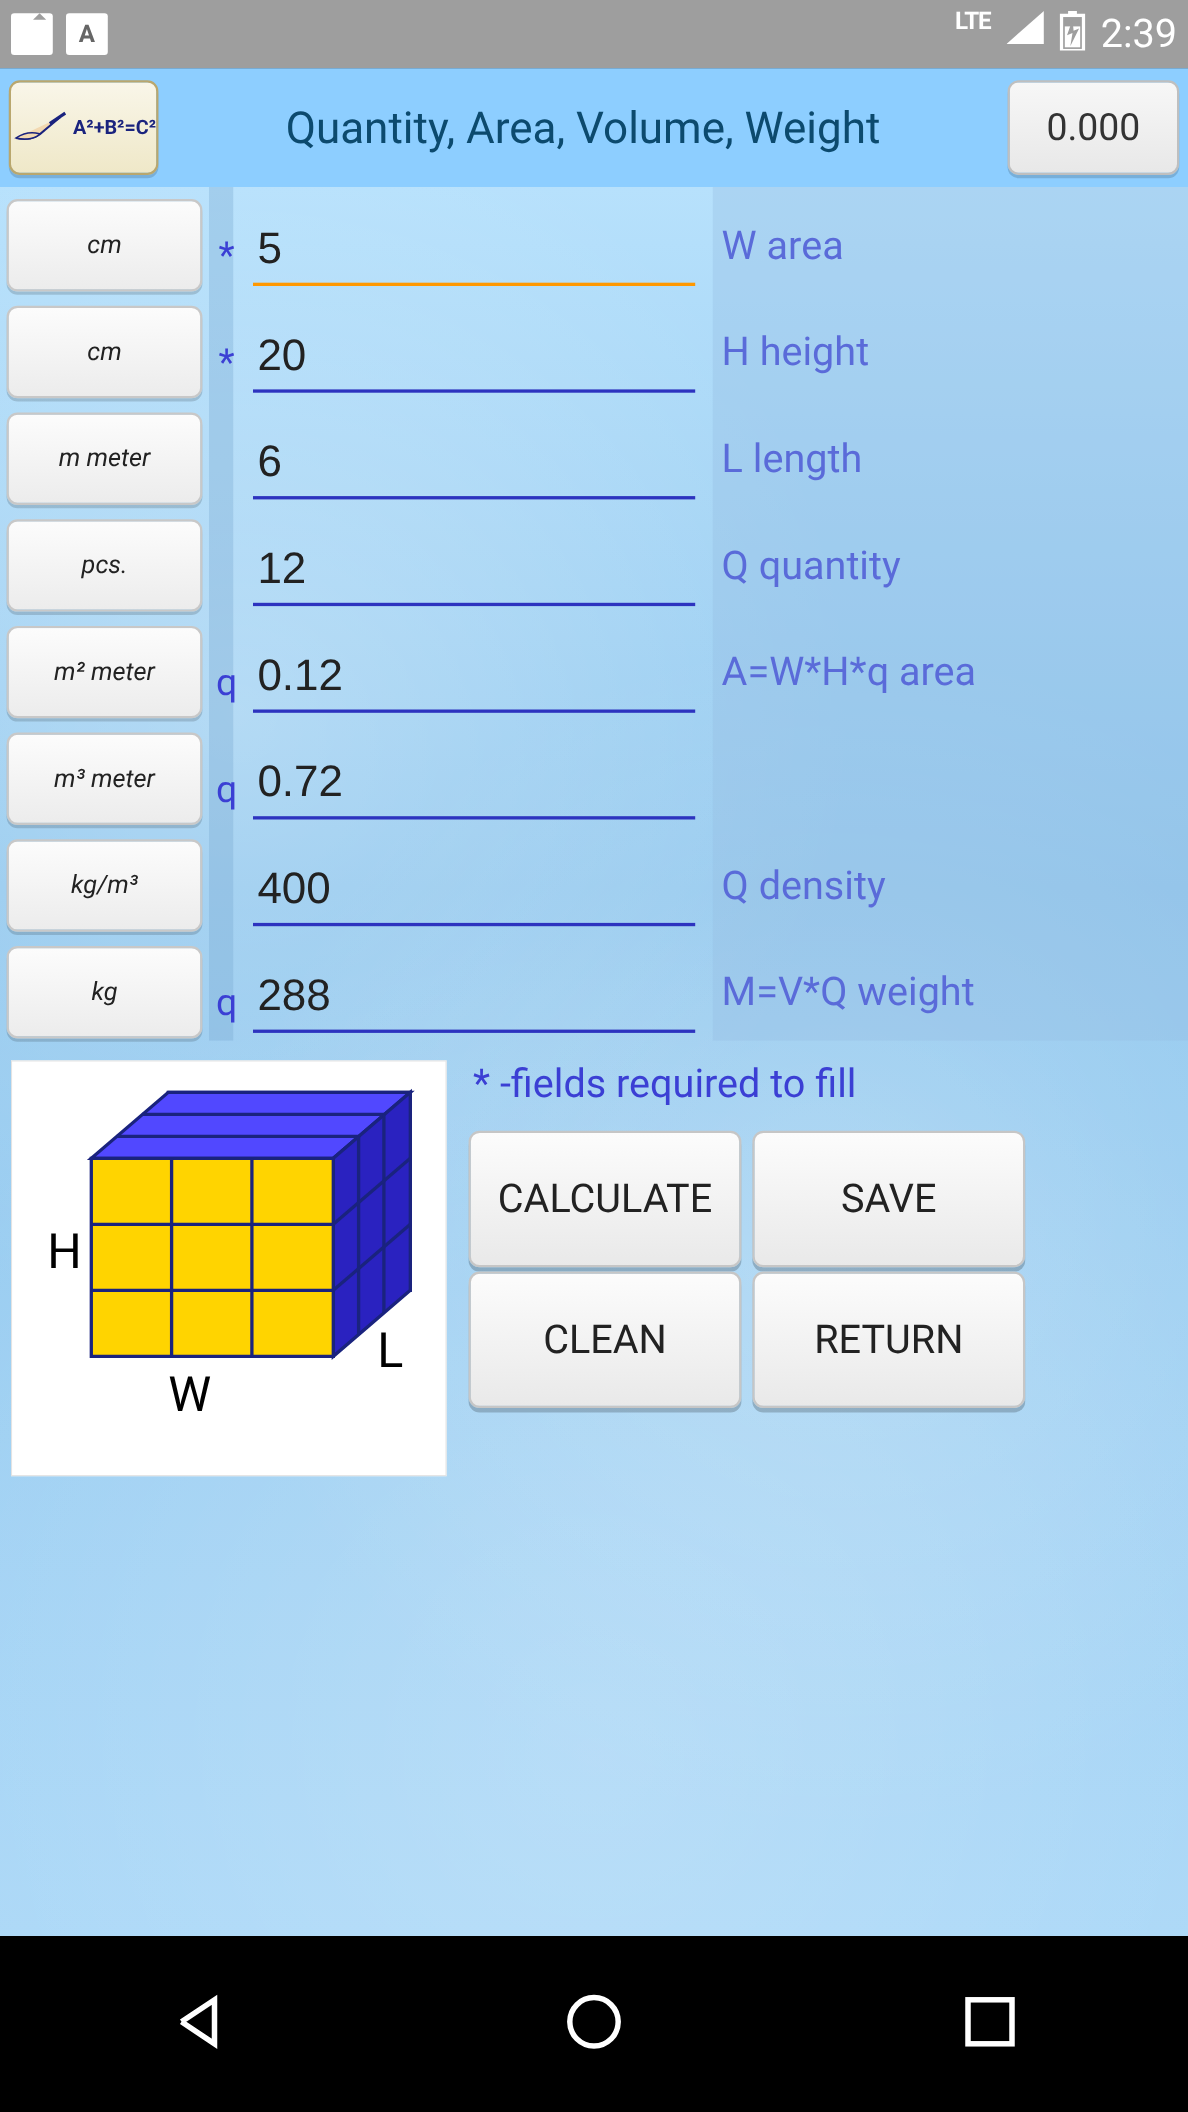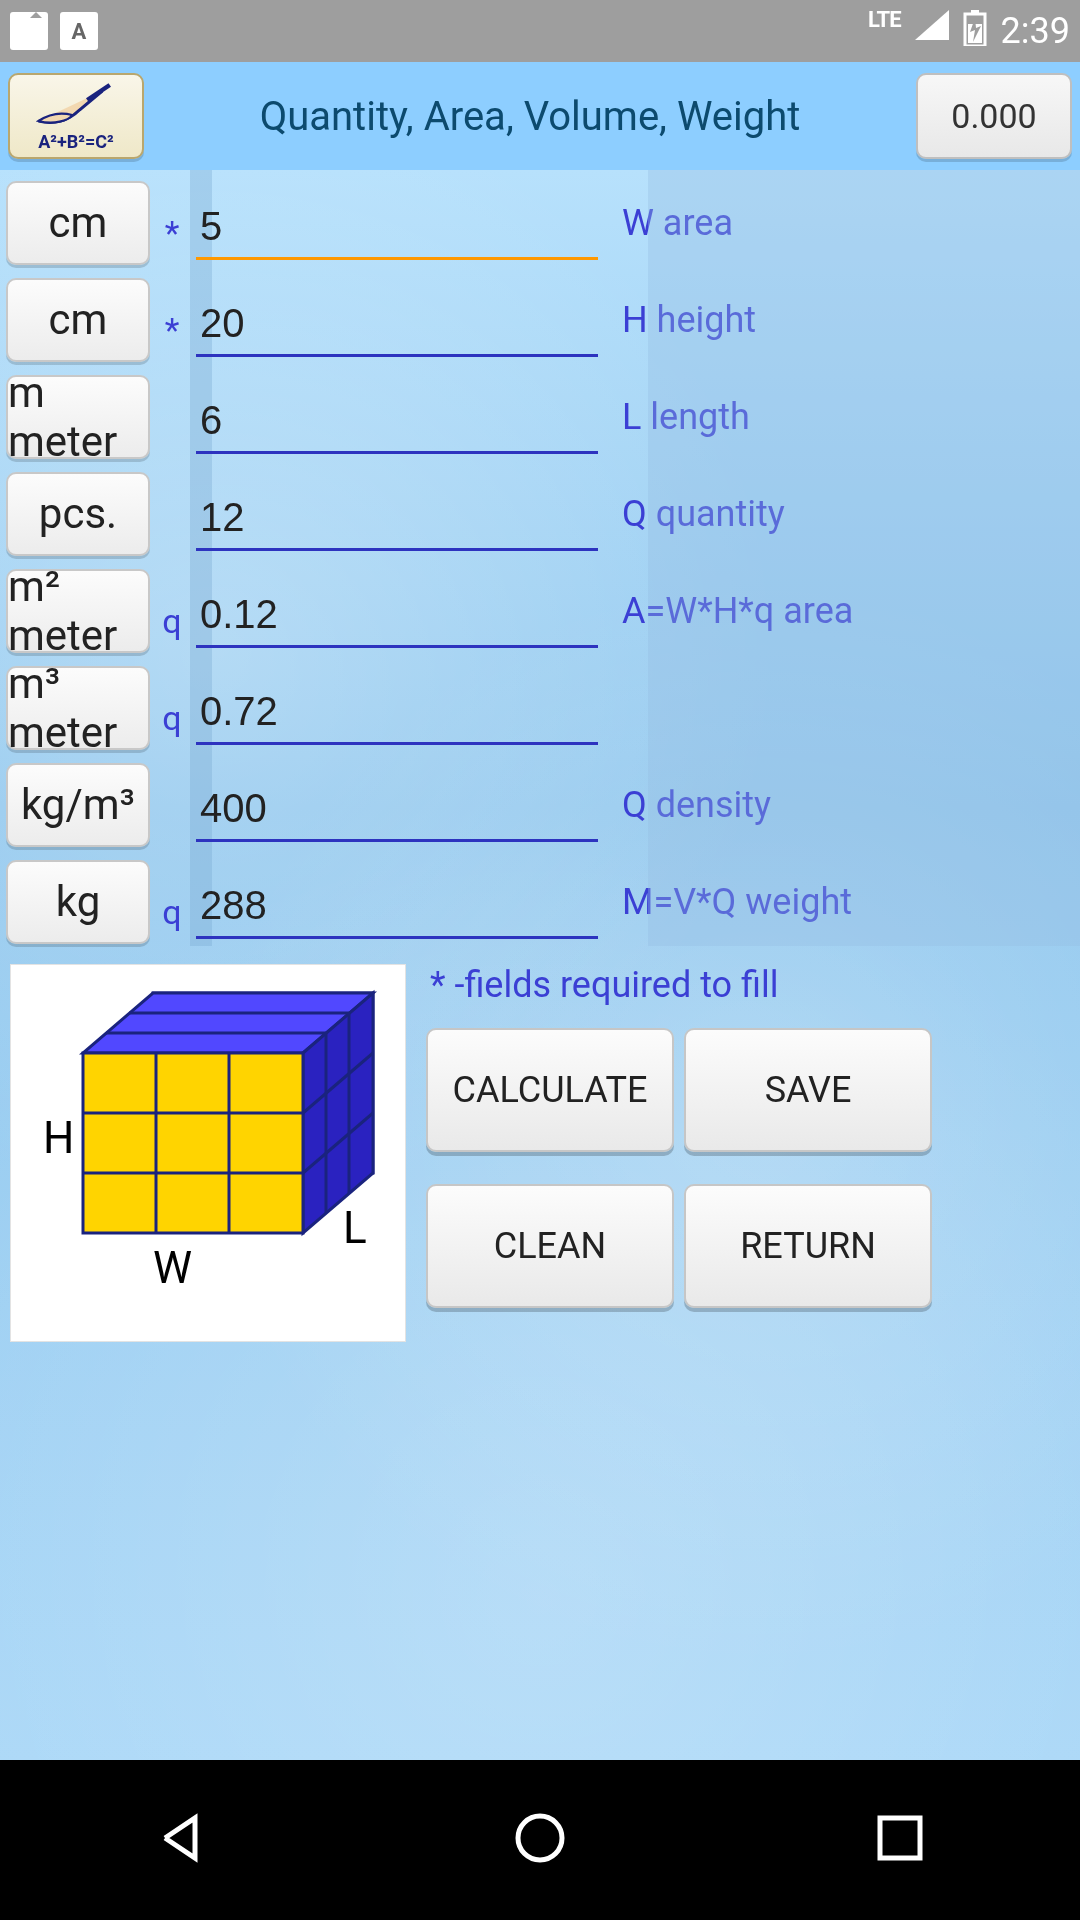--- a/index.html
+++ b/index.html
@@ -16,21 +16,21 @@
   .lte { font-size:22px; font-weight:bold; letter-spacing:-1px; line-height:0.9; text-align:center;}
   .sig-icon svg, .bat-icon svg { display:block; }
   .clock { font-size: 36px; font-weight: 400; }
 
   
   .app-header { height: 108px; background: #8dceff; display:flex; align-items:center; padding: 0 8px; gap: 10px; }
   .hand-btn {
     width: 136px; height: 86px; background: linear-gradient(#f9f6e9,#efe8c8);
     border: 2px solid #b9a76e; border-radius: 10px;
     box-shadow: 0 3px 0 rgba(0,0,0,0.15);
-    display:flex; flex-direction:column; align-items:center; justify-content:center;
+    display:flex; flex-direction:row; align-items:center; justify-content:center;
     position:relative; overflow:hidden;
   }
   .hand-btn svg { width: 90px; height:50px; }
   .hand-formula { font-size:18px; color:#1a237e; font-weight:bold; }
   .app-title { flex:1; text-align:center; font-size:40px; color:#0c4a6e; }
   .value-btn {
     width: 156px; height: 86px; background: linear-gradient(#f7f7f7,#e8e8e8);
     border: 2px solid #bfbfbf; border-radius: 10px;
     box-shadow: 0 3px 0 rgba(0,0,0,0.15);
     display:flex; align-items:center; justify-content:center;
@@ -45,26 +45,26 @@
       radial-gradient(circle at 20% 30%, rgba(255,255,255,0.25) 0, transparent 40%),
       radial-gradient(circle at 70% 60%, rgba(255,255,255,0.2) 0, transparent 45%),
       radial-gradient(circle at 50% 90%, rgba(255,255,255,0.2) 0, transparent 50%);
     pointer-events:none;
   }
 
   
   .rows { position:relative; padding-top:4px; }
   .row { display:flex; align-items:center; height: 97px; }
   .unit-btn {
-    width: 144px; height: 84px; margin-left:6px;
+    width: 178px; height: 84px; margin-left:6px;
     background: linear-gradient(#fcfcfc,#ececec);
     border: 2px solid #c8c8c8; border-radius: 10px;
     box-shadow: 0 3px 0 rgba(0,0,0,0.15);
     display:flex; align-items:center; justify-content:center;
-    font-size: 42px; color:#222;
+    font-size: 23px; color:#222;font-style:italic;
   }
   .sym-col {
     width: 28px; text-align:center; font-size: 34px; color:#3b3fd4; margin: 0 4px 0 8px;
     align-self:flex-end; padding-bottom:18px;
   }
   .val-wrap { flex:0 0 414px; padding: 0 6px; }
   .val-input {
     width: 100%; font-size: 40px; color:#222; background:transparent; border:none;
     border-bottom: 3px solid #2d33bf; padding: 18px 4px 8px; outline:none;
   }
@@ -84,21 +84,21 @@
     pointer-events:none;
   }
 
   
   .below { display:flex; padding: 14px 10px 0 10px; gap: 20px; position:relative; }
   .diagram {
     width: 396px; height: 378px; background:#fff; border:1px solid #e3e3e3;
     display:flex; align-items:center; justify-content:center;
   }
   .footnote { font-size: 36px; color:#3b3fd4; margin-bottom: 22px; padding-left: 4px;}
-  .btn-grid { display:grid; grid-template-columns: 248px 248px; grid-auto-rows: 124px; gap: 32px 10px; }
+  .btn-grid { display:grid; grid-template-columns: 248px 248px; grid-auto-rows: 124px; gap: 4px 10px; }
   .big-btn {
     background: linear-gradient(#fcfcfc,#e9e9e9);
     border: 2px solid #c6c6c6; border-radius: 10px;
     box-shadow: 0 4px 0 rgba(0,0,0,0.2);
     display:flex; align-items:center; justify-content:center;
     font-size: 36px; color:#222;
   }
 
   
   .nav-bar { height: 160px; background:#000; display:flex; align-items:center; justify-content:space-around; }

